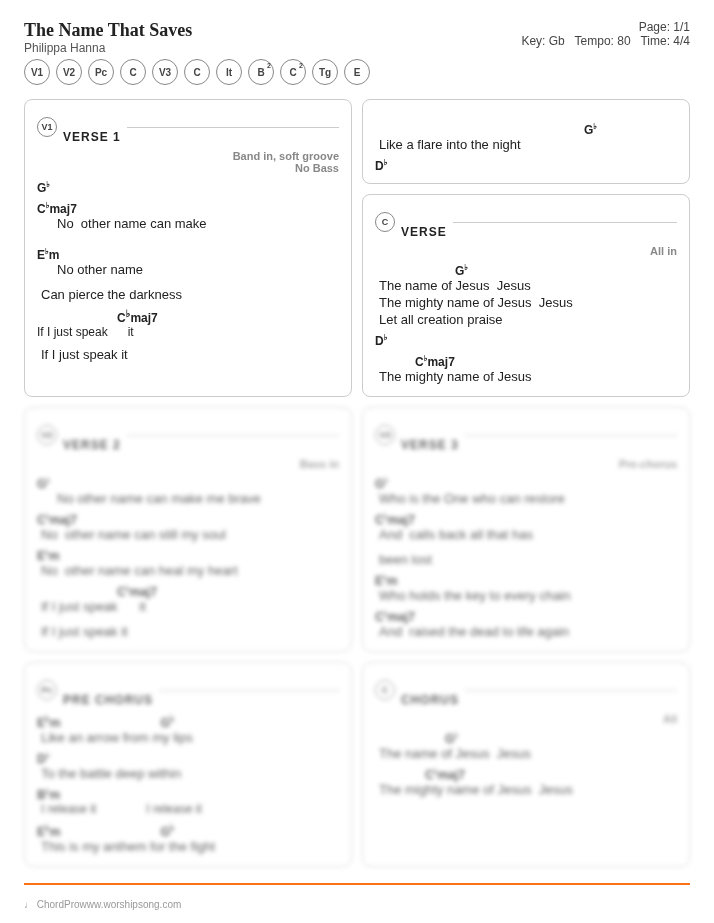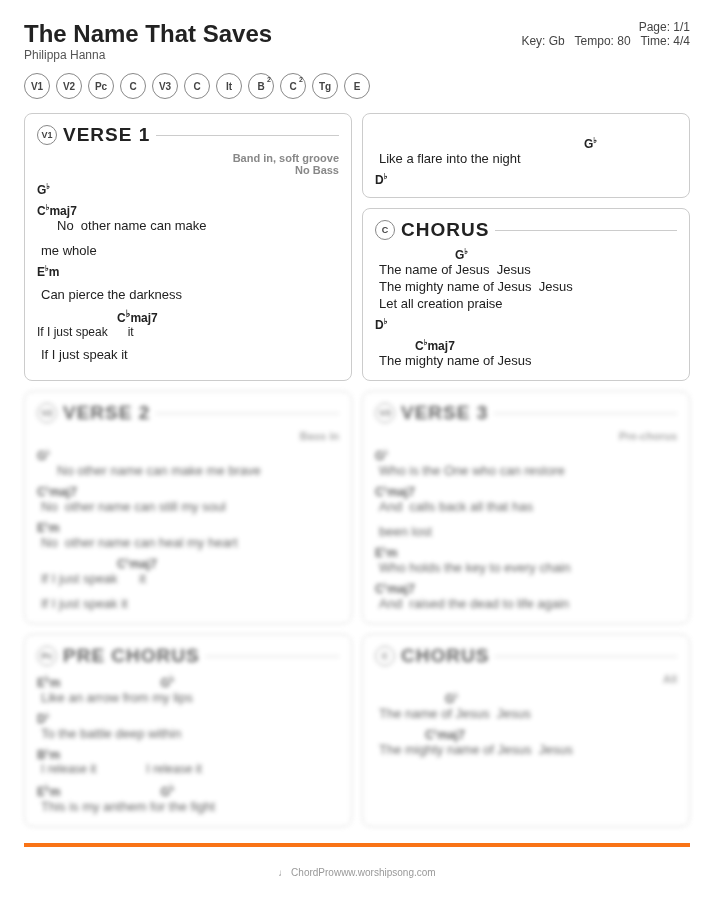--- a/index.html
+++ b/index.html
@@ -14,32 +14,33 @@
     }
 
     
     .header-top {
       display: flex;
       justify-content: space-between;
       align-items: flex-start;
       margin-bottom: 2px;
     }
     .song-title {
-      font-size: 24px;
+      font-size: 18px;
       font-weight: 700;
+      font-family: Liberation Serif, serif;
     }
     .header-meta-right {
       font-size: 12px;
       color: #444;
       text-align: right;
     }
     .artist {
       font-size: 12px;
       color: #555;
-      margin-bottom: 9px;
+      margin-bottom: 2px;
     }
 
     
     .section-nav {
       display: flex;
       gap: 6px;
       align-items: center;
       margin-bottom: 14px;
       flex-wrap: wrap;
     }
@@ -98,23 +99,24 @@
       border: 1.5px solid #888;
       display: flex;
       align-items: center;
       justify-content: center;
       font-size: 9px;
       font-weight: 700;
       color: #444;
       flex-shrink: 0;
     }
     .section-title-text {
-      font-size: 19px;
+      font-size: 12px;
       font-weight: 700;
       letter-spacing: 1px;
+      margin-top: 20px;
     }
     .section-line {
       flex: 1;
       height: 1px;
       background: #ccc;
     }
 
     
     .direction {
       text-align: right;
@@ -145,27 +147,27 @@
       display: inline-block;
       width: 16px;
     }
 
     .empty-line {
       height: 8px;
     }
 
     .footer-bar {
       display: flex;
-      justify-content: center;
+      justify-content: flex-start;
       align-items: center;
       margin-top: 16px;
       font-size: 10px;
       color: #999;
-      border-top: 4px solid #f97316;
-      padding-top: 20px;
+      border-top: 2px solid #f97316;
+      padding-top: 14px;
     }
   </style>
 </head>
 <body>
 
 <div class="header-top">
   <div>
     <div class="song-title">The Name That Saves</div>
     <div class="artist">Philippa Hanna</div>
   </div>
@@ -201,22 +203,22 @@
       <div class="section-badge">V1</div>
       <div class="section-title-text">VERSE 1</div>
       <div class="section-line"></div>
     </div>
     <div class="direction">Band in, soft groove<br>No Bass</div>
 
     <div class="chord-line">G<sup>♭</sup></div>
     <div class="chord-line">C<sup>♭</sup>maj7</div>
     <div class="lyric-line"><span class="indent"></span>No&nbsp; other name can make</div>
     <div class="empty-line"></div>
-    <div class="lyric-line">me whole</div>
     <div class="chord-line">E<sup>♭</sup>m</div>
+    <div class="lyric-line"><span class="indent"></span>No other name</div>
     <div class="empty-line"></div>
     <div class="lyric-line">Can pierce the darkness</div>
     <div style="margin-top:6px; font-size:12px;">
       <span style="font-weight:700; padding-left:80px;">C<sup>♭</sup>maj7</span><br>
       <span>If I just speak&nbsp;&nbsp;&nbsp;&nbsp;&nbsp;&nbsp;it</span>
     </div>
     <div class="empty-line"></div>
     <div class="lyric-line">If I just speak it</div>
   </div>
 
@@ -225,23 +227,24 @@
     <div class="section-box">
       <div style="height:6px;"></div>
       <div class="chord-line" style="text-align:right; padding-right:80px;">G<sup>♭</sup></div>
       <div class="lyric-line">Like a flare into the night</div>
       <div class="chord-line">D<sup>♭</sup></div>
     </div>
 
     <div class="section-box">
       <div class="section-header">
         <div class="section-badge">C</div>
-        <div class="section-title-text">CHORUS</div>
+        <div class="section-title-text">VERSE</div>
         <div class="section-line"></div>
       </div>
+      <div class="direction">All in</div>
 
       <div class="chord-line" style="padding-left:80px;">G<sup>♭</sup></div>
       <div class="lyric-line">The name of Jesus&nbsp; Jesus</div>
       <div class="lyric-line">The mighty name of Jesus&nbsp; Jesus</div>
       <div class="lyric-line">Let all creation praise</div>
       <div class="chord-line">D<sup>♭</sup></div>
       <div class="chord-line" style="padding-left:40px;">C<sup>♭</sup>maj7</div>
       <div class="lyric-line">The mighty name of Jesus</div>
     </div>
   </div>

